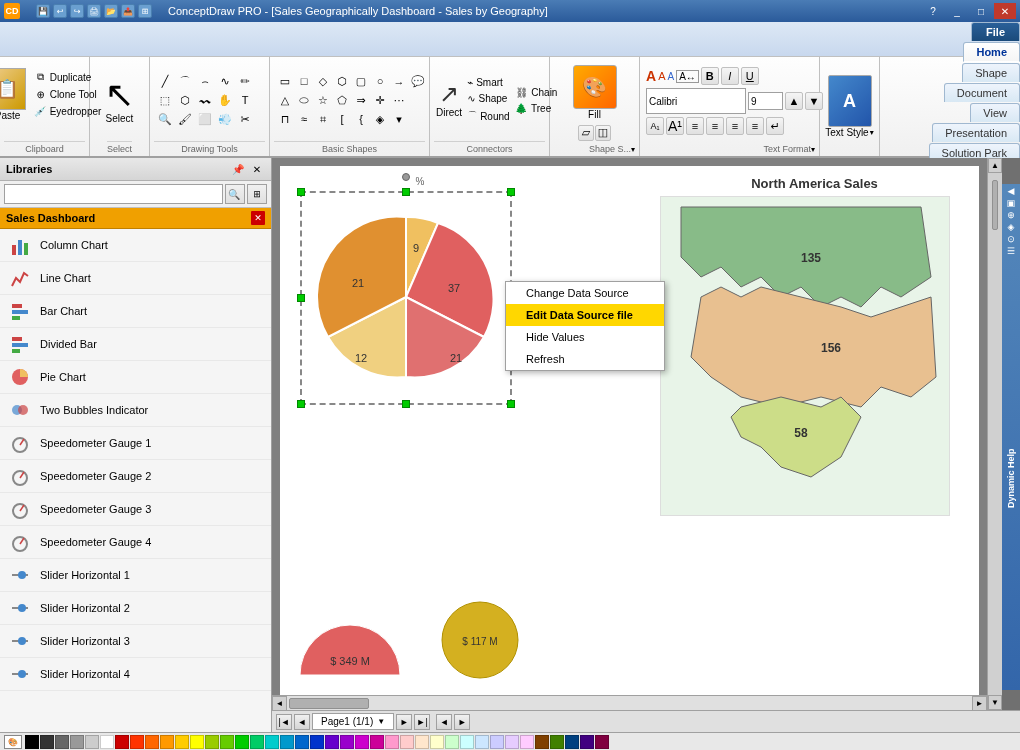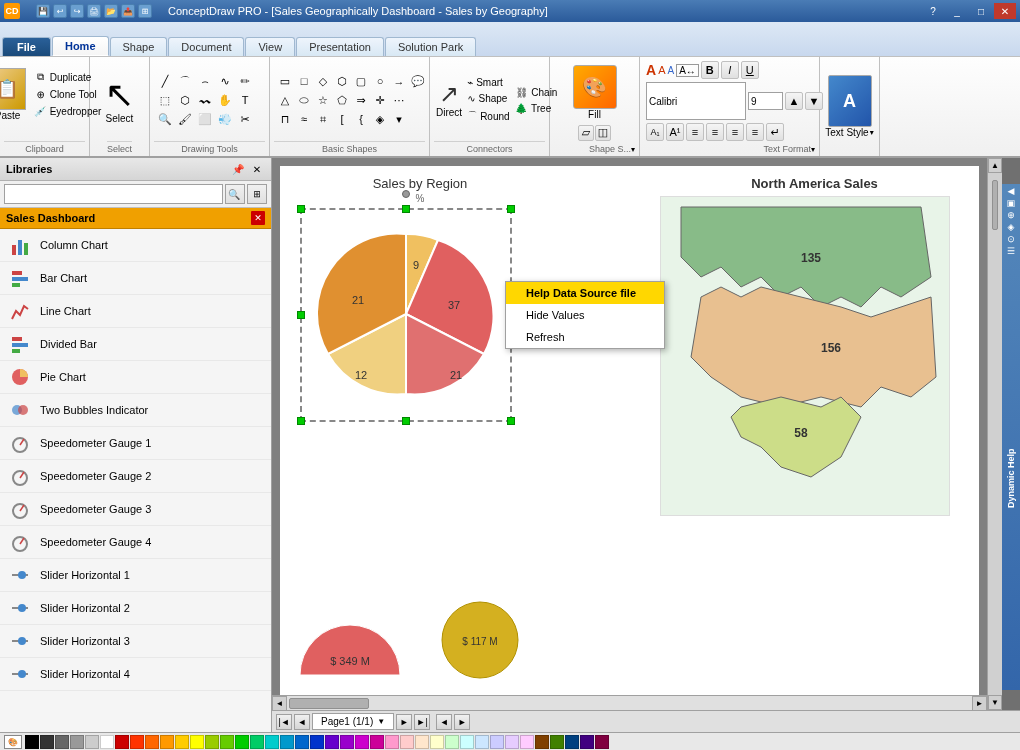--- a/index.html
+++ b/index.html
@@ -19,21 +19,21 @@
     .title-bar-icon { width: 16px; height: 16px; background: #ff9900; border-radius: 2px; font-size: 9px; display: flex; align-items: center; justify-content: center; color: white; font-weight: bold; }
     .title-bar-icons { display: flex; gap: 3px; }
     .title-bar-icons span { width: 14px; height: 14px; background: #6a9fd0; border: 1px solid #4a7fb0; border-radius: 2px; display: inline-flex; align-items: center; justify-content: center; font-size: 8px; color: white; cursor: pointer; }
     .title-text { font-size: 11px; color: white; }
     .window-controls { display: flex; gap: 2px; }
     .window-controls span { width: 22px; height: 16px; display: flex; align-items: center; justify-content: center; font-size: 10px; cursor: pointer; color: white; }
     .window-controls .close { background: #c0392b; }
 
     
     .ribbon { background: linear-gradient(to bottom, #f0f0f0, #e0e0e0); border-bottom: 2px solid #a0a0a0; }
-    .ribbon-tabs { display: flex; background: linear-gradient(to bottom, #dde8f5, #c8d8ee); height: 34px; align-items: flex-end; padding-left: 2px; gap: 1px; }
+    .ribbon-tabs { display: flex; background: linear-gradient(to bottom, #dde8f5, #c8d8ee); height: 34px; align-items: flex-end; padding-left: 2px; gap: 1px; flex-direction: column; }
     .ribbon-tab { padding: 3px 12px; background: linear-gradient(to bottom, #eef4fc, #d8e8f4); border: 1px solid #a0b8d0; border-bottom: none; border-radius: 3px 3px 0 0; font-size: 11px; cursor: pointer; color: #333; }
     .ribbon-tab.active { background: linear-gradient(to bottom, #ffffff, #f5f5f5); border-bottom: 1px solid white; font-weight: bold; color: #003399; }
     .ribbon-tab.file { background: linear-gradient(to bottom, #2a6099, #1a4a7a); color: white; padding: 3px 14px; font-weight: bold; }
 
     .ribbon-content { display: flex; background: linear-gradient(to bottom, #fefefe, #f0f0f0); height: 100px; border-top: 1px solid #c0c0c0; }
     .ribbon-group { display: flex; flex-direction: column; border-right: 1px solid #c0c0c0; padding: 2px 4px; min-width: 60px; }
     .ribbon-group-label { font-size: 9px; color: #666; text-align: center; margin-top: auto; padding-top: 2px; border-top: 1px solid #d0d0d0; }
     .ribbon-group-content { display: flex; flex: 1; align-items: center; gap: 2px; flex-wrap: wrap; justify-content: center; }
 
     
@@ -55,21 +55,21 @@
     .select-group { width: 60px; display: flex; flex-direction: column; align-items: center; justify-content: center; }
     .select-big-btn { display: flex; flex-direction: column; align-items: center; cursor: pointer; padding: 4px; }
 
     
     .connectors-group { width: 120px; }
     .connector-row { display: flex; align-items: center; gap: 3px; font-size: 10px; cursor: pointer; padding: 1px; }
 
     
     .textfmt-group { width: 180px; }
     .font-row { display: flex; align-items: center; gap: 2px; margin-bottom: 1px; }
-    .font-input { width: 100px; height: 18px; border: 1px solid #a0a0a0; font-size: 10px; padding: 18px 2px; }
+    .font-input { width: 100px; height: 18px; border: 1px solid #a0a0a0; font-size: 10px; padding: 12px 2px; }
     .font-size-input { width: 35px; height: 18px; border: 1px solid #a0a0a0; font-size: 10px; padding: 0 2px; }
     .format-btn { width: 18px; height: 18px; border: 1px solid #c0c0c0; background: linear-gradient(to bottom, #f5f5f5, #e0e0e0); cursor: pointer; display: inline-flex; align-items: center; justify-content: center; font-size: 11px; border-radius: 2px; }
 
     
     .textstyle-group { width: 60px; }
 
     
     .main-area { display: flex; height: calc(750px - 22px - 128px - 26px); }
 
     
@@ -336,21 +336,21 @@
 
         <div class="font-row">
           <input class="font-input" value="Calibri" style="">
           <input class="font-size-input" value="9" style="">
           <span class="format-btn">▲</span>
           <span class="format-btn">▼</span>
         </div>
 
         <div class="font-row">
           <span class="format-btn" style="font-size:9px;">A₁</span>
-          <span class="format-btn" style="font-size:11px;">A¹</span>
+          <span class="format-btn" style="font-size:14px;">A¹</span>
           <span class="format-btn">≡</span>
           <span class="format-btn">≡</span>
           <span class="format-btn">≡</span>
           <span class="format-btn">≡</span>
           <span class="format-btn">↵</span>
         </div>
       </div>
       <div style="display:flex;align-items:center;justify-content:flex-end;margin-top:auto;">
         <span style="font-size:9px;color:#666;">Text Format</span>
         <span style="font-size:8px;cursor:pointer;">▾</span>
@@ -401,34 +401,34 @@
               <rect x="2" y="10" width="4" height="10" fill="#cc4444"></rect>
               <rect x="8" y="5" width="4" height="15" fill="#4488cc"></rect>
               <rect x="14" y="8" width="4" height="12" fill="#44aa44"></rect>
             </svg>
           </div>
           <span>Column Chart</span>
         </div>
         <div class="library-item">
           <div class="library-item-icon">
             <svg width="20" height="20">
+              <polyline points="2,18 6,10 10,14 14,5 18,8" stroke="#cc4444" stroke-width="2" fill="none"></polyline>
+            </svg>
+          </div>
+          <span>Line Chart</span>
+        </div>
+        <div class="library-item">
+          <div class="library-item-icon">
+            <svg width="20" height="20">
               <rect x="2" y="3" width="10" height="4" fill="#cc4444"></rect>
               <rect x="2" y="9" width="16" height="4" fill="#4488cc"></rect>
               <rect x="2" y="15" width="8" height="4" fill="#44aa44"></rect>
             </svg>
           </div>
           <span>Bar Chart</span>
-        </div>
-        <div class="library-item">
-          <div class="library-item-icon">
-            <svg width="20" height="20">
-              <polyline points="2,18 6,10 10,14 14,5 18,8" stroke="#cc4444" stroke-width="2" fill="none"></polyline>
-            </svg>
-          </div>
-          <span>Line Chart</span>
         </div>
         <div class="library-item">
           <div class="library-item-icon">
             <svg width="20" height="20">
               <rect x="2" y="3" width="10" height="4" fill="#cc4444"></rect>
               <rect x="2" y="9" width="16" height="4" fill="#4488cc"></rect>
               <rect x="2" y="15" width="8" height="4" fill="#44aa44"></rect>
             </svg>
           </div>
           <span>Divided Bar</span>
@@ -546,21 +546,20 @@
         <div style="flex:1;padding:2px;background:#d0d0d0;">
           <div class="scroll-thumb" style="height:50px;margin-top:5px;"></div>
         </div>
         <div class="scroll-arrow">▼</div>
       </div>
 
       <div style="position:absolute;top:0;left:0;right:15px;bottom:0;background:#808080;overflow:hidden;">
         <div style="position:absolute;top:8px;left:8px;right:8px;bottom:8px;background:white;">
 
           <div style="position:absolute;top:10px;left:10px;width:260px;">
-            <div style="text-align:center;font-size:13px;color:#333;margin-bottom:2px;">Sales by Region</div>
             <div style="text-align:center;font-size:10px;color:#666;margin-bottom:4px;">%</div>
 
             
             <div style="position:relative;border:2px dashed #888;padding:4px;display:inline-block;margin-left:10px;">
               
               <div style="position:absolute;width:8px;height:8px;background:#00cc00;border:1px solid #008800;top:-5px;left:-5px;"></div>
               <div style="position:absolute;width:8px;height:8px;background:#00cc00;border:1px solid #008800;top:-5px;left:50%;margin-left:-4px;"></div>
               <div style="position:absolute;width:8px;height:8px;background:#00cc00;border:1px solid #008800;top:-5px;right:-5px;"></div>
               <div style="position:absolute;width:8px;height:8px;background:#00cc00;border:1px solid #008800;top:50%;margin-top:-4px;left:-5px;"></div>
               <div style="position:absolute;width:8px;height:8px;background:#00cc00;border:1px solid #008800;top:50%;margin-top:-4px;right:-5px;"></div>
@@ -596,21 +595,22 @@
                 <span>Asia and Africa</span>
               </div>
               <div class="legend-item">
                 <div class="legend-color" style="background:#f0d080;"></div>
                 <span>Australia</span>
               </div>
             </div>
           </div>
 
           <div class="context-menu" style="left:225px;top:115px;">
-            <div class="context-menu-item highlighted">Help Data Source file</div>
+            <div class="context-menu-item">Change Data Source</div>
+            <div class="context-menu-item highlighted">Edit Data Source file</div>
             <div class="context-menu-item">Hide Values</div>
             <div class="context-menu-item">Refresh</div>
           </div>
 
           <div style="position:absolute;top:10px;left:380px;right:10px;">
             <div style="text-align:center;font-size:13px;color:#333;font-weight:bold;margin-bottom:5px;">North America Sales</div>
             <svg width="290" height="320" style="border:1px solid #ddd;background:#e8f4e8;">
 
               <path d="M20,10 L260,10 L270,80 L240,100 L220,90 L200,110 L180,100 L160,110 L140,90 L120,100 L100,80 L80,90 L60,70 L40,80 L20,60 Z" fill="#88bb88" stroke="#666" stroke-width="1"></path>
 

